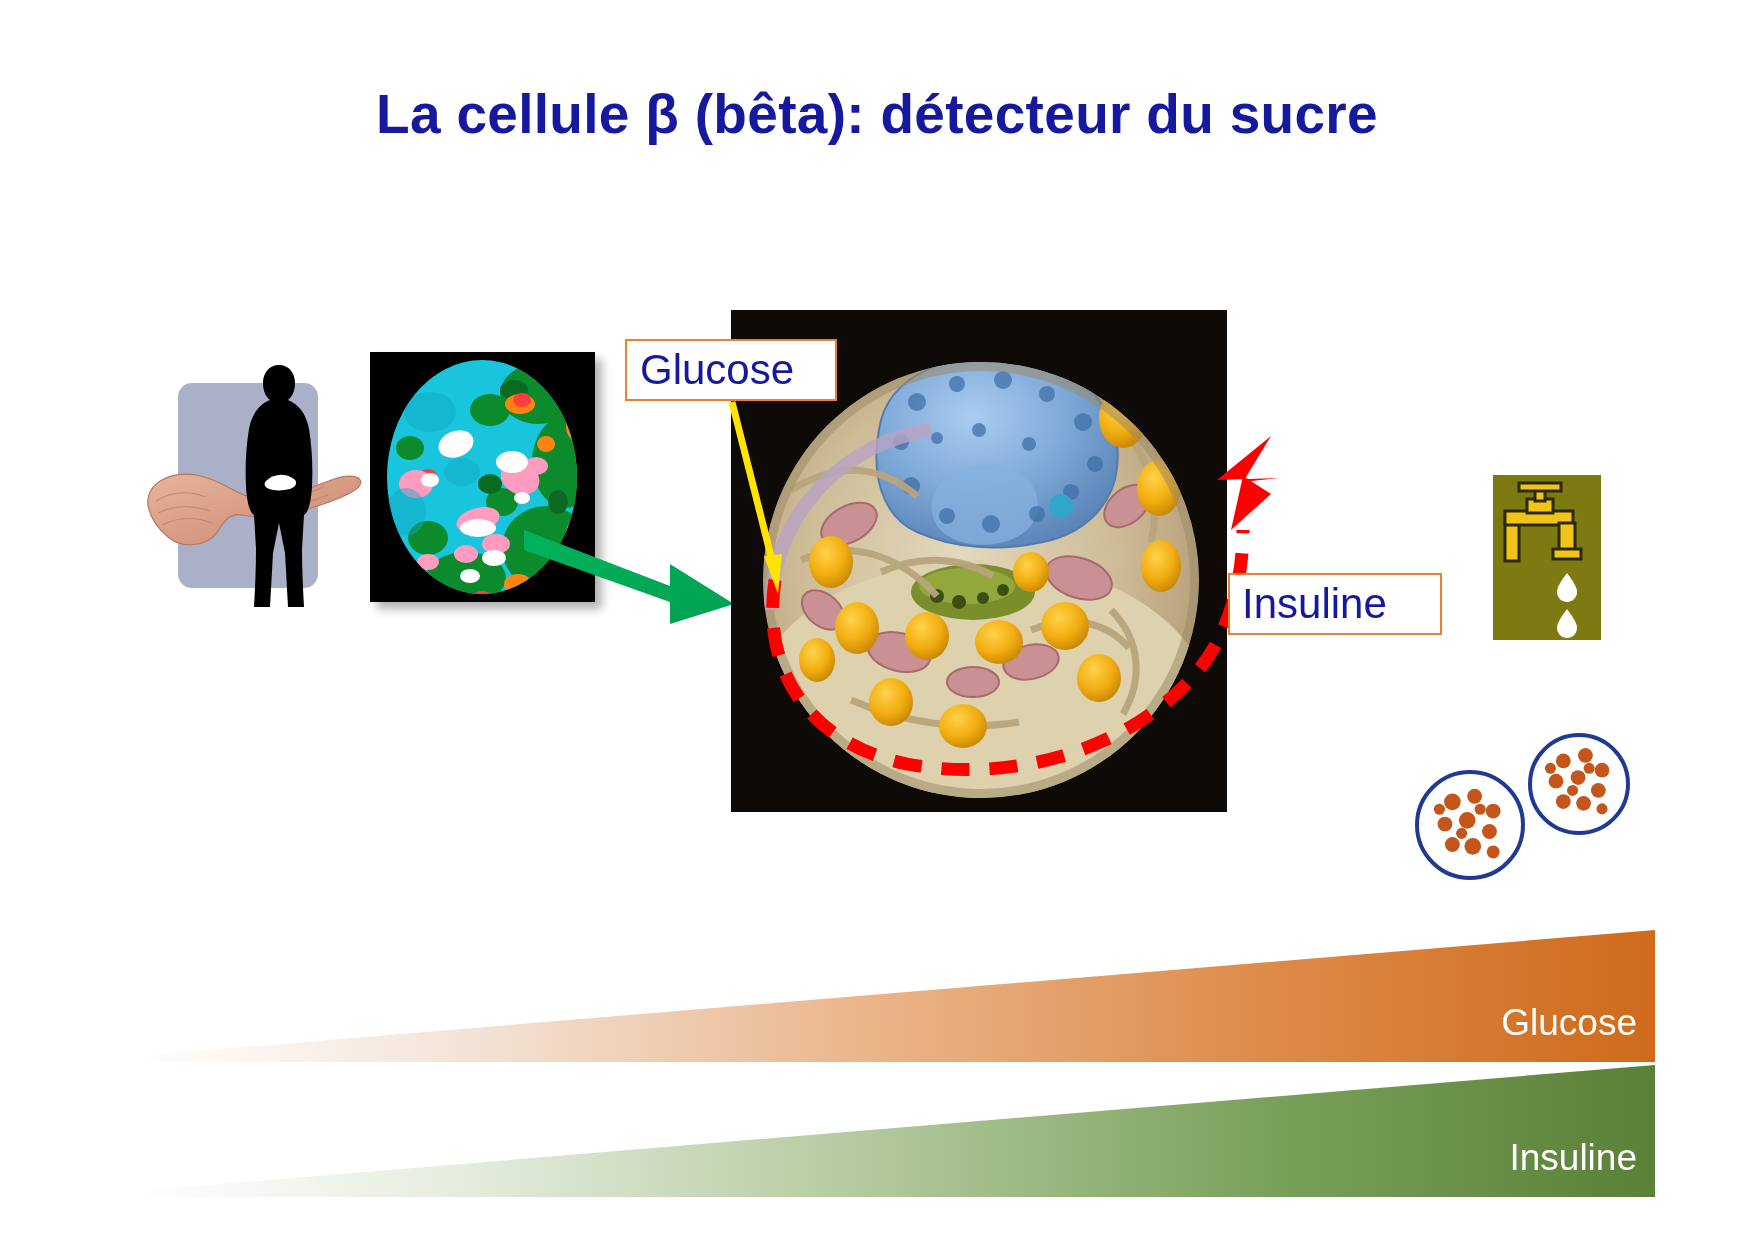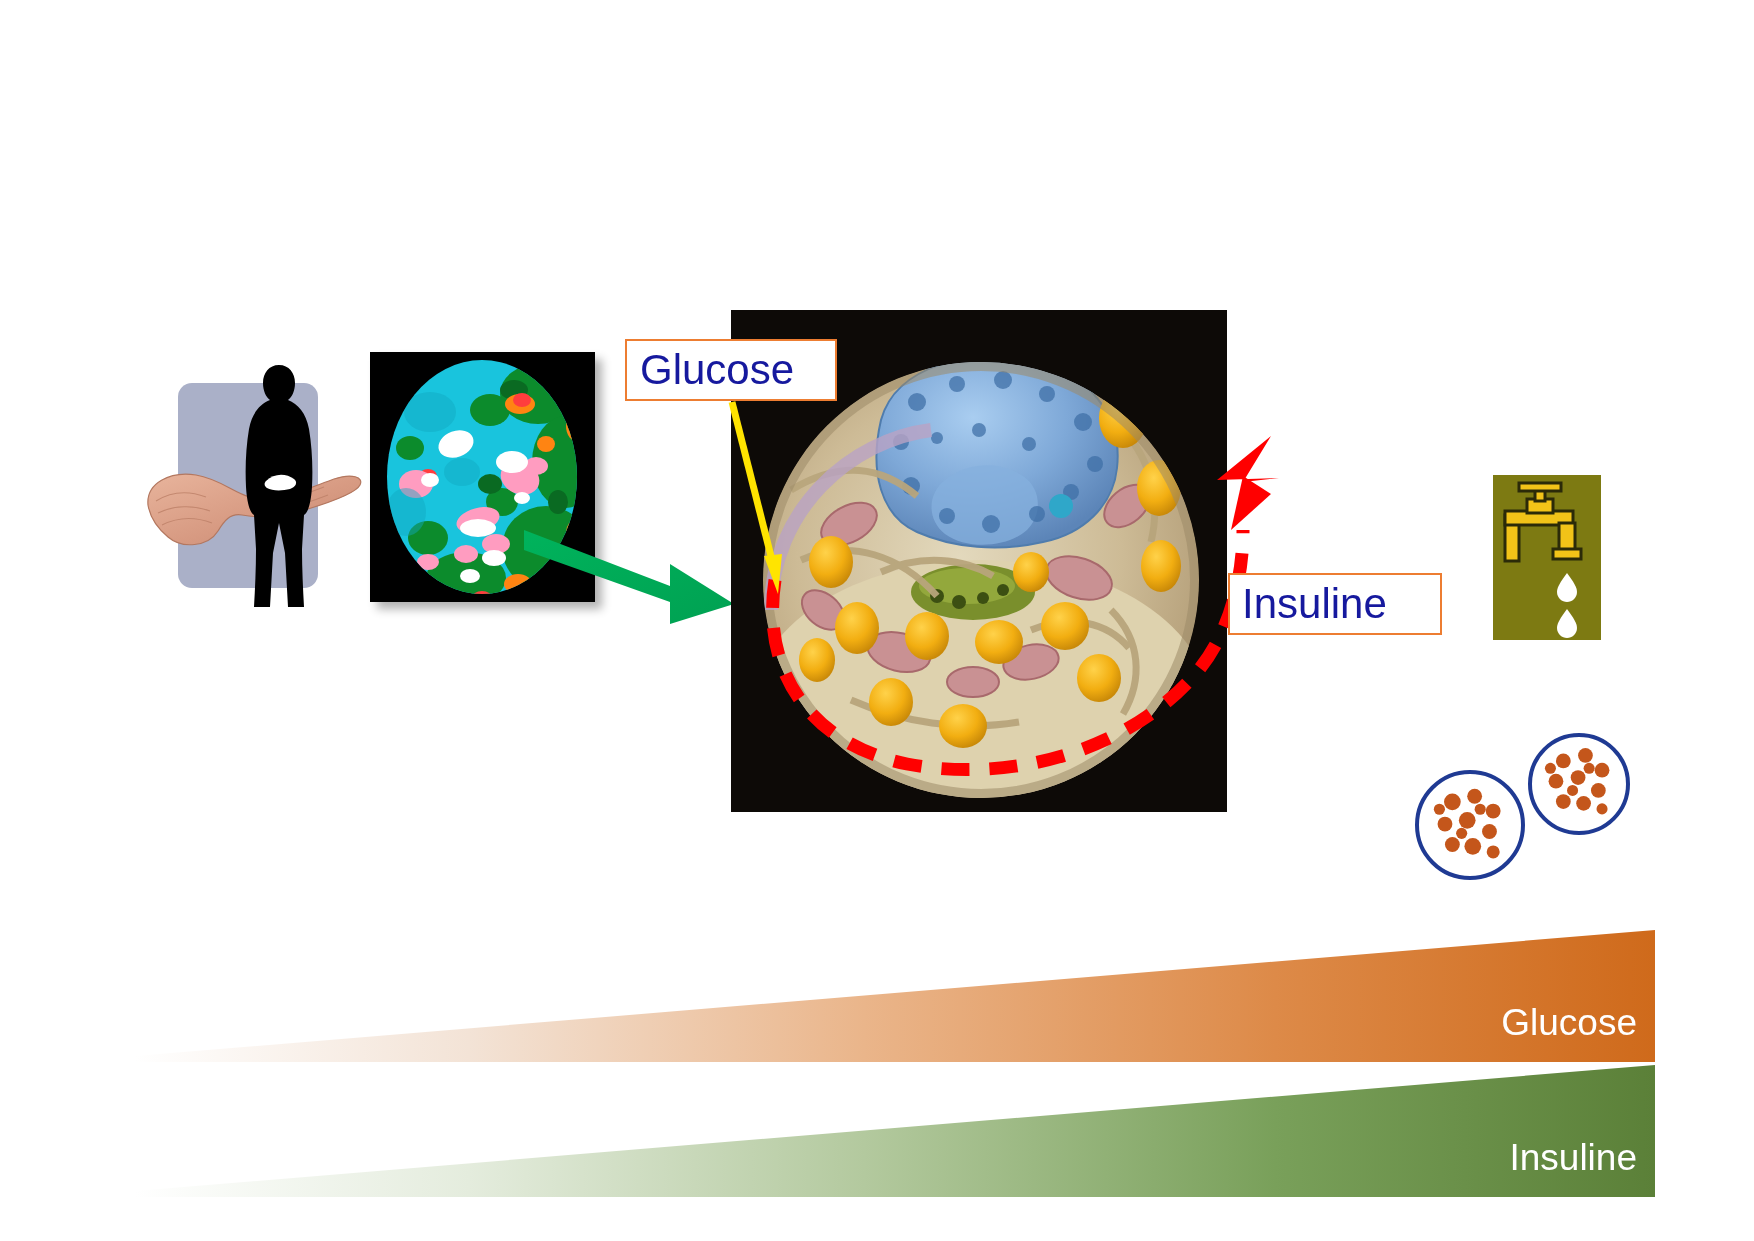--- a/index.html
+++ b/index.html
@@ -194,20 +194,21 @@
     font-size: 37px;
     white-space: nowrap;
   }
   #glucose-wedge-label { top: 76px; }
 </style>
 </head>
 <body>
 
 <div id="slide">
 
+  <div id="slide-title">La cellule β (bêta): détecteur du sucre</div>
 
   <div id="pancreas-figure">
     <div id="lavender-plate"></div>
     <svg id="pancreas-organ" viewBox="0 0 230 110">
       <defs>
         <linearGradient id="pancGrad" x1="0" y1="0" x2="1" y2="1">
           <stop offset="0%" stop-color="#e8b49c"></stop>
           <stop offset="55%" stop-color="#d79a82"></stop>
           <stop offset="100%" stop-color="#c4866f"></stop>
         </linearGradient>

